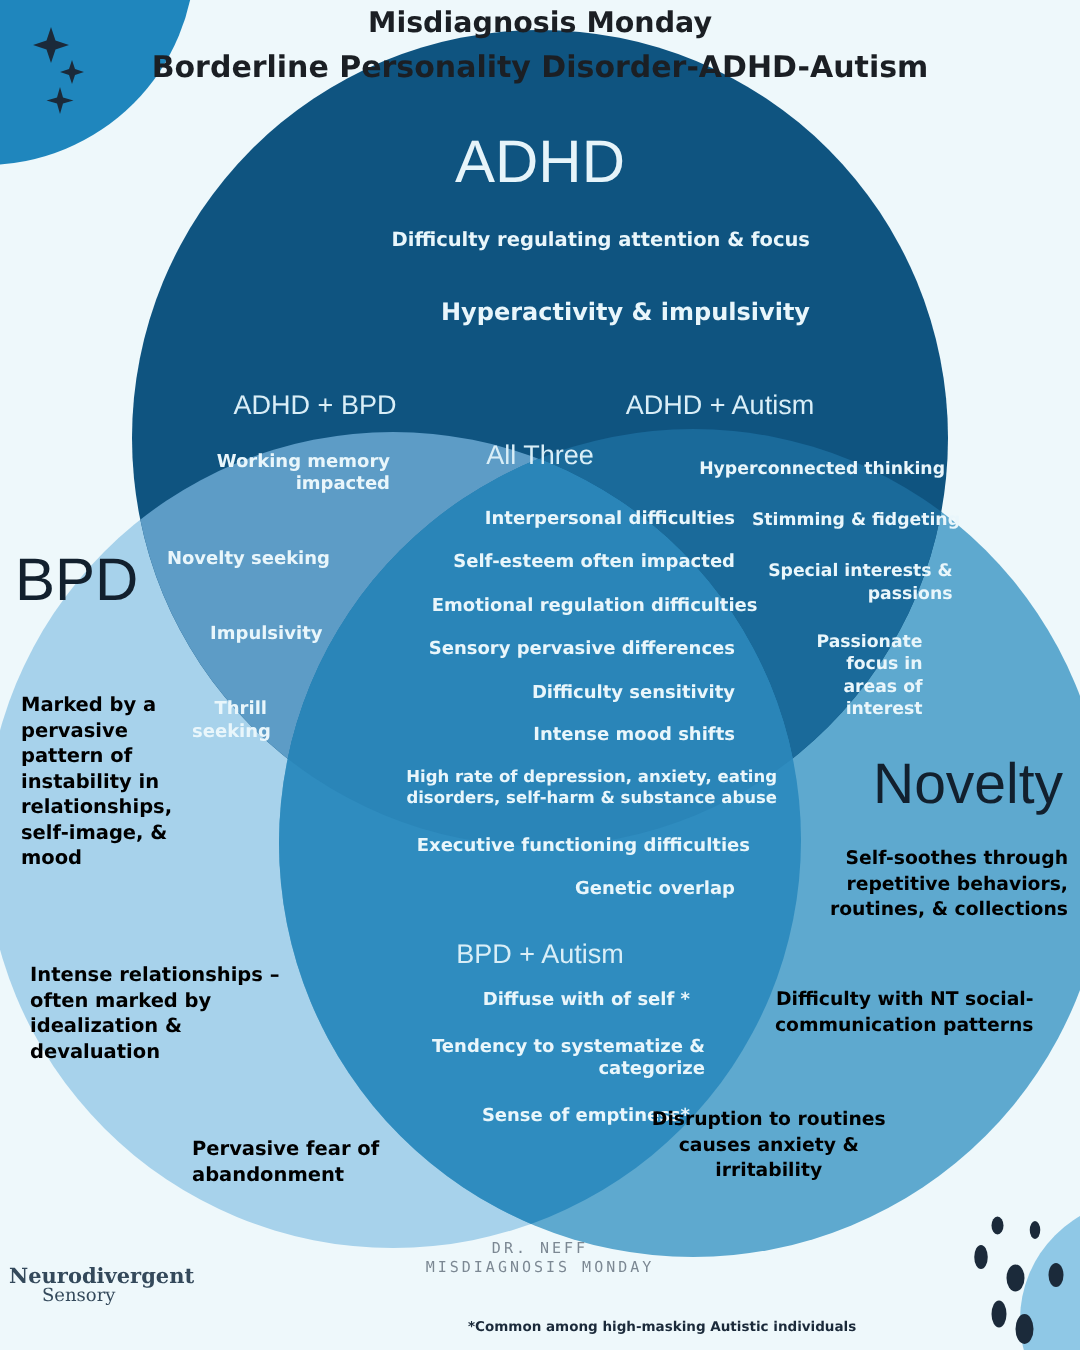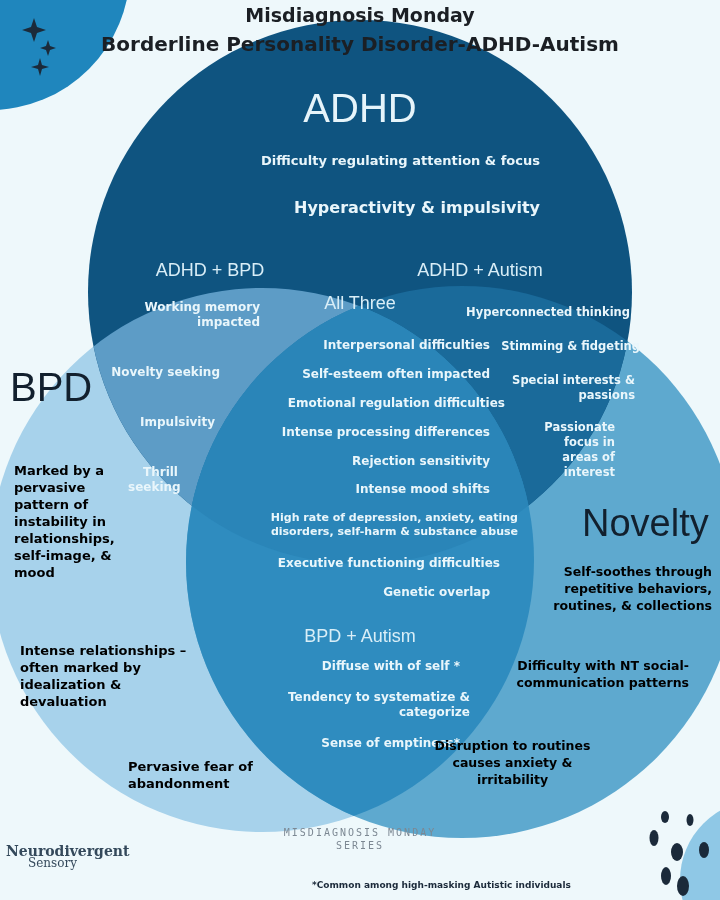--- a/index.html
+++ b/index.html
@@ -87,22 +87,22 @@
 <div class="abs region-title" style="left:395px; top:260px; width:170px;">ADHD + Autism</div>
 <div class="abs wh" style="left:445px; top:305px; width:185px; font-size:11.5px;">Hyperconnected thinking</div>
 <div class="abs wh" style="left:490px; top:339px; width:150px; font-size:11.5px;">Stimming &amp; fidgeting</div>
 <div class="abs wh" style="left:495px; top:373px; width:140px; text-align:right; font-size:11.5px;">Special interests &amp; passions</div>
 <div class="abs wh" style="left:530px; top:420px; width:85px; text-align:right; font-size:11.5px;">Passionate focus in areas of interest</div>
 
 <div class="abs region-title" style="left:280px; top:293px; width:160px;">All Three</div>
 <div class="abs wh" style="left:230px; top:338px; width:260px;">Interpersonal difficulties</div>
 <div class="abs wh" style="left:230px; top:367px; width:260px;">Self-esteem often impacted</div>
 <div class="abs wh" style="left:225px; top:396px; width:280px;">Emotional regulation difficulties</div>
-<div class="abs wh" style="left:230px; top:425px; width:260px;">Intense processing differences</div>
-<div class="abs wh" style="left:230px; top:454px; width:260px;">Rejection sensitivity</div>
+<div class="abs wh" style="left:230px; top:425px; width:260px;">Sensory pervasive differences</div>
+<div class="abs wh" style="left:230px; top:454px; width:260px;">Difficulty sensitivity</div>
 <div class="abs wh" style="left:230px; top:482px; width:260px;">Intense mood shifts</div>
 <div class="abs wh" style="left:228px; top:511px; width:290px; font-size:11px; line-height:14px;">High rate of depression, anxiety, eating disorders, self-harm &amp; substance abuse</div>
 <div class="abs wh" style="left:220px; top:556px; width:280px;">Executive functioning difficulties</div>
 <div class="abs wh" style="left:230px; top:585px; width:260px;">Genetic overlap</div>
 
 <div class="abs circle-label" style="left:10px; top:365px; font-size:40px; color:#12202e;">BPD</div>
 <div class="abs dk" style="left:14px; top:462px; width:118px;">Marked by a pervasive pattern of instability in relationships, self-image, &amp; mood</div>
 <div class="abs dk" style="left:20px; top:642px; width:185px;">Intense relationships – often marked by idealization &amp; devaluation</div>
 <div class="abs dk" style="left:128px; top:758px; width:140px;">Pervasive fear of abandonment</div>
 
@@ -115,17 +115,17 @@
 <div class="abs dk" style="left:540px; top:563px; width:172px; text-align:right; font-size:12.5px; line-height:17px;">Self-soothes through repetitive behaviors, routines, &amp; collections</div>
 <div class="abs dk" style="left:495px; top:657px; width:194px; text-align:right; font-size:12.5px; line-height:17px;">Difficulty with NT social-communication patterns</div>
 <div class="abs dk" style="left:425px; top:737px; width:175px; text-align:center; font-size:12.5px; line-height:17px;">Disruption to routines causes anxiety &amp; irritability</div>
 
 <div class="abs" style="left:6px; top:843px; width:130px;">
   <div class="logo-text" style="font-size:14px; font-weight:bold;">Neurodivergent</div>
   <div class="logo-text" style="font-size:12px; margin-left:22px; margin-top:-3px;">Sensory</div>
 </div>
 
 <div class="abs footer-series" style="left:220px; top:826px; width:280px;">
+  <div>DR. NEFF</div>
   <div>MISDIAGNOSIS MONDAY</div>
-  <div>SERIES</div>
 </div>
 
 <div class="abs" style="left:312px; top:880px; width:320px; font-size:9px; font-weight:bold; color:#1b2a3a;">*Common among high-masking Autistic individuals</div>
 
 </body></html>

